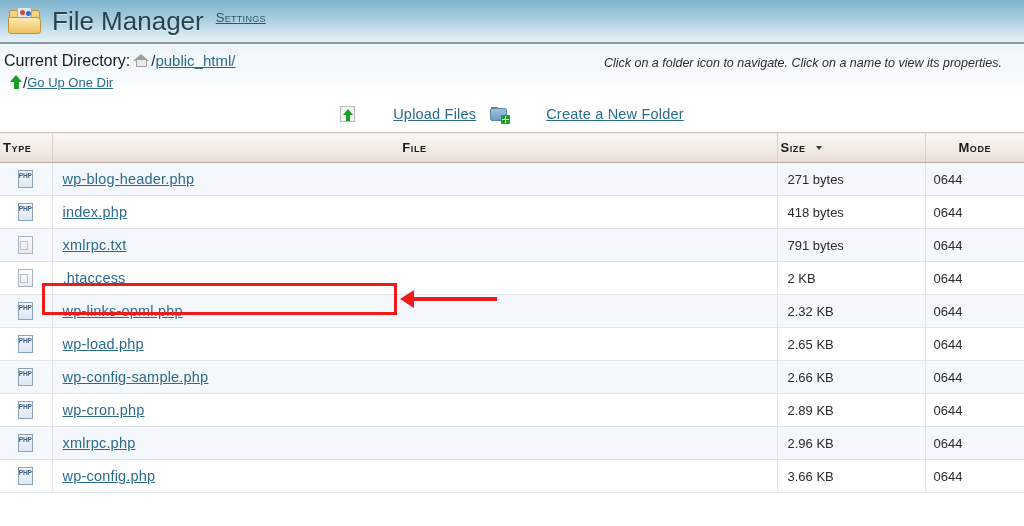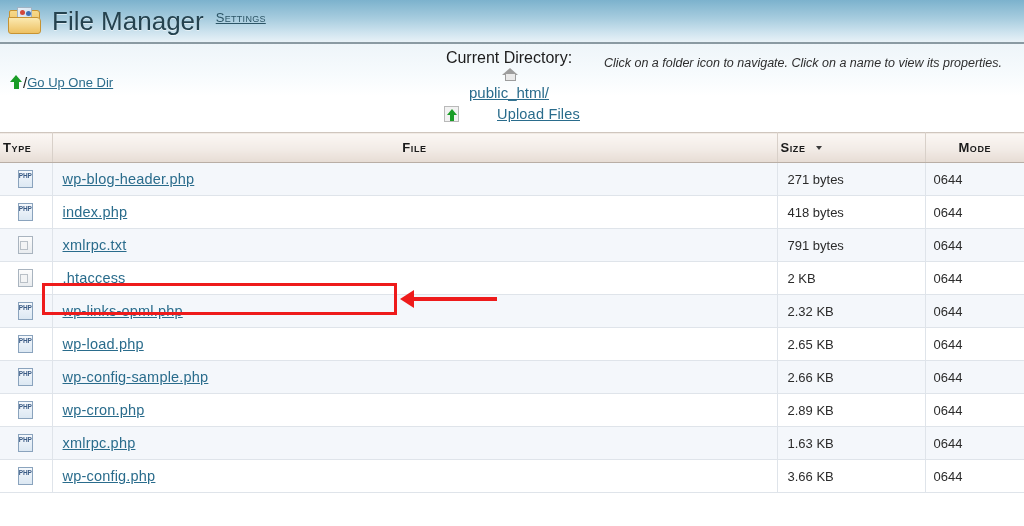--- a/index.html
+++ b/index.html
@@ -52,21 +52,21 @@
     font-variant: small-caps; letter-spacing: .3px;
   }
 
   
   .dir-bar {
     position: relative;
     height: 52px;
     background: linear-gradient(to bottom, #eef5f9 0%, #f7fbfd 60%, #ffffff 100%);
     padding: 5px 10px 0 4px;
   }
-  .dir-line1 { display: flex; align-items: center; height: 23px; flex-direction: column; }
+  .dir-line1 { display: flex; align-items: center; height: 23px; }
   .dir-label { font-size: 16px; color: #1c1c1c; }
   .home-icon { width: 17px; height: 15px; position: relative; margin: 0 1px 0 3px; }
   .home-roof {
     position: absolute; left: 0; top: 1px;
     width: 0; height: 0;
     border-left: 8px solid transparent; border-right: 8px solid transparent;
     border-bottom: 7px solid #9d9d9d;
   }
   .home-body {
     position: absolute; left: 3px; top: 7px; width: 11px; height: 7px;
@@ -250,20 +250,28 @@
     <span class="dir-slash">/</span>
     <span class="up-link">Go Up One Dir</span>
   </div>
   <div class="hint-text">Click on a folder icon to navigate. Click on a name to view its properties.</div>
 </div>
 
 <div class="action-bar">
   <div class="action-item">
     <span class="ico-upload"></span>
     <span class="action-label">Upload Files</span>
+  </div>
+  <div class="action-item">
+    <span class="ico-newfolder">
+      <span class="nf-t"></span>
+        <span class="nf-b"></span>
+        <span class="plus-badge"></span>
+    </span>
+    <span class="action-label">Create a New Folder</span>
   </div>
 </div>
 
 <div class="table-wrap">
   <table class="file-table">
     <colgroup>
       <col class="c-type">
         <col class="c-file">
         <col class="c-size">
         <col class="c-mode">
@@ -330,21 +338,21 @@
         </tr>
         <tr class="even">
           <td class="td-type"><span class="doc-icon php"><span class="sheet"></span><span class="tag">PHP</span></span></td>
           <td><span class="fname">wp-cron.php</span></td>
           <td>2.89 KB</td>
           <td class="td-mode">0644</td>
         </tr>
         <tr class="odd">
           <td class="td-type"><span class="doc-icon php"><span class="sheet"></span><span class="tag">PHP</span></span></td>
           <td><span class="fname">xmlrpc.php</span></td>
-          <td>1.63 KB</td>
+          <td>2.96 KB</td>
           <td class="td-mode">0644</td>
         </tr>
         <tr class="even">
           <td class="td-type"><span class="doc-icon php"><span class="sheet"></span><span class="tag">PHP</span></span></td>
           <td><span class="fname">wp-config.php</span></td>
           <td>3.66 KB</td>
           <td class="td-mode">0644</td>
         </tr>
       </tbody>
   </table>

